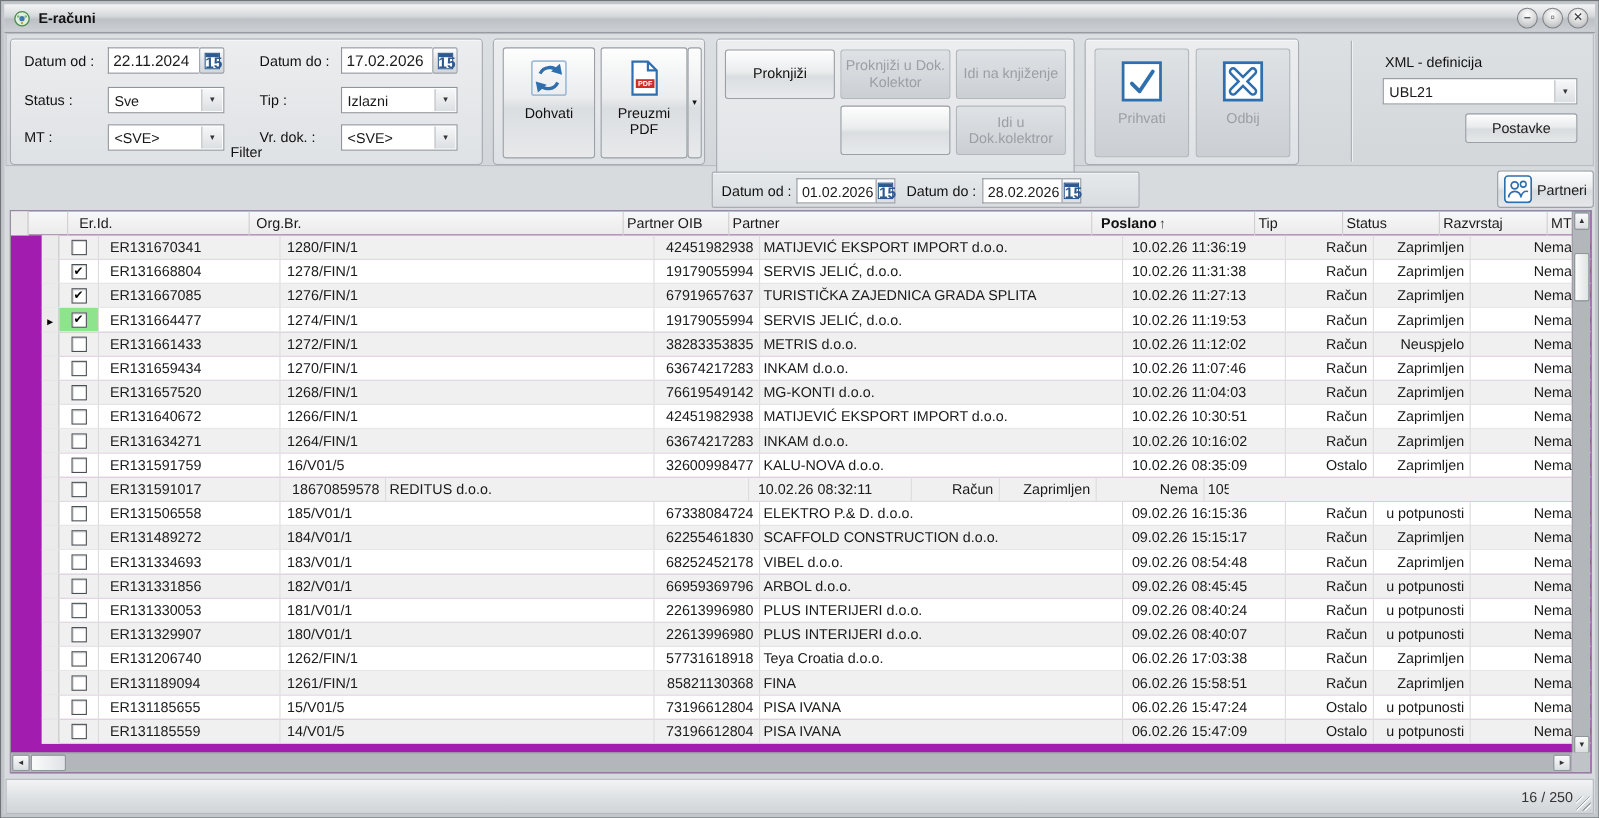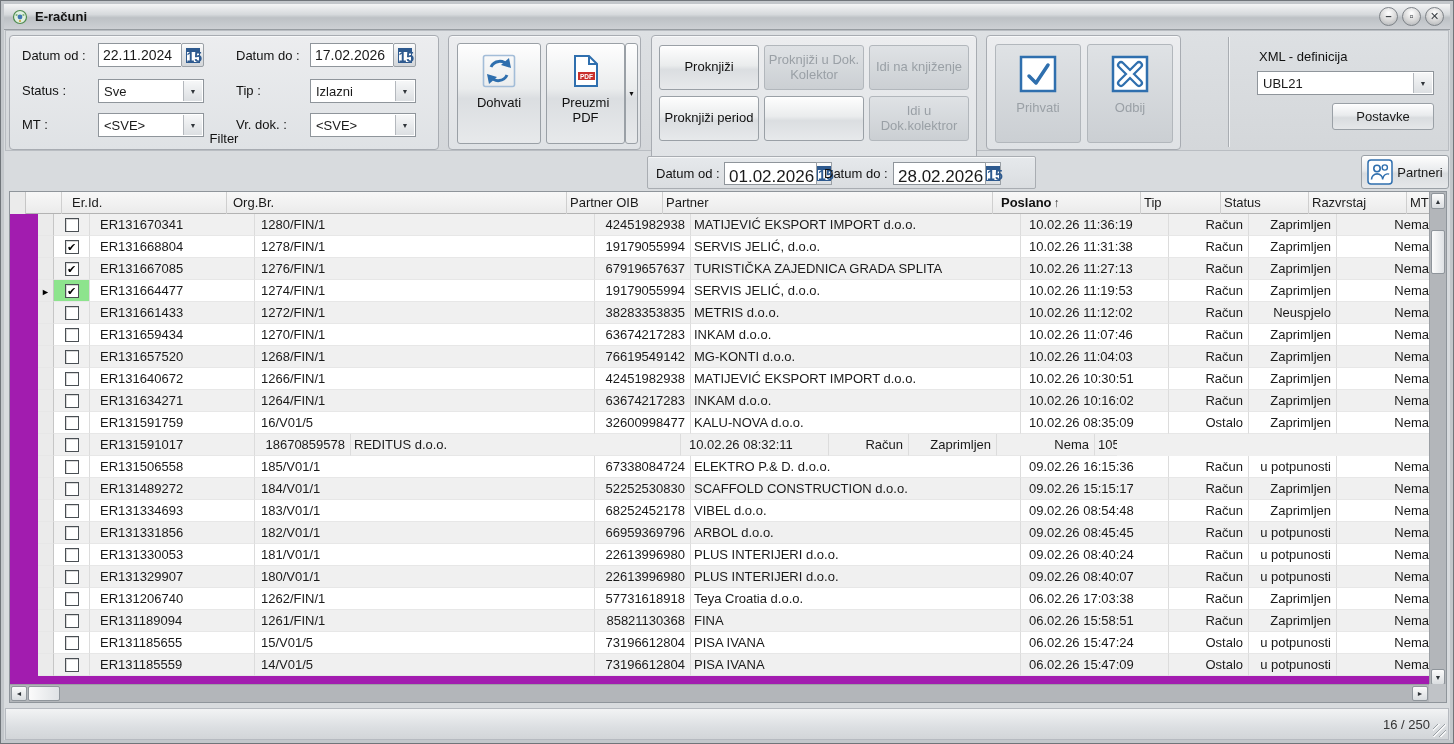--- a/index.html
+++ b/index.html
@@ -57,21 +57,21 @@
 
   .raised-sm { position:absolute; border:1px solid #9aa0a6; border-radius:3px; font-size:13px;
                background:linear-gradient(#fefefe,#e9ebed 45%,#d9dcdf 55%,#e5e7e9);
                display:flex; align-items:center; justify-content:center; box-shadow: inset 0 1px 0 #fff; }
 
   
   .period-panel { position:absolute; left:646px; top:155px; width:389px; height:33px;
                   border:1px solid #a9adb2; border-radius:2px;
                   background:linear-gradient(#e6e9ec,#dadde0); box-shadow: inset 0 1px 0 #f5f6f7; }
   .pp-datebox { position:absolute; height:23px; top:5px; display:flex; }
-  .pp-val { background:#fff; border:1px solid #8f959b; border-right:none; font-size:17px; padding:4px 2px 0 4px; white-space:nowrap; flex:1; }
+  .pp-val { background:#fff; border:1px solid #8f959b; border-right:none; font-size:13px; padding:4px 2px 0 4px; white-space:nowrap; flex:1; }
   .pp-cal { width:21px; height:23px; border:1px solid #9aa0a6; background:linear-gradient(#fdfdfd,#dcdfe2); display:flex; align-items:center; justify-content:center; }
   .partneri-btn { position:absolute; left:1360px; top:154px; width:88px; height:34px; gap:4px; font-size:13px; }
 
   
   .grid { position:absolute; left:8px; top:190px; width:1438px; height:512px;
           border:1px solid #8f959b; background:#a21caf; overflow:hidden; }
   .thead { position:absolute; left:0; top:0; width:1419px; height:22px; display:flex;
            background:linear-gradient(#f8f8f8,#ebebeb); border-bottom:1px solid #b3b3b3; }
   .th { height:22px; font-size:13px; line-height:21px; padding:0 3px; border-right:1px solid #cfcfcf;
         white-space:nowrap; overflow:hidden; flex:none; }
@@ -218,23 +218,20 @@
   <div class="panel" style="left:650px; top:34px; width:326px; height:136px;">
     <div class="btn grid-btn" style="left:7px; top:9px; width:100px; height:45px;">
       <span>Proknjiži</span>
     </div>
     <div class="btn grid-btn disabled" style="left:112px; top:9px; width:100px; height:45px;">
       <span>Proknjiži u Dok. Kolektor</span>
     </div>
     <div class="btn grid-btn disabled" style="left:217px; top:9px; width:100px; height:45px;">
       <span>Idi na knjiženje</span>
     </div>
-    <div class="btn grid-btn" style="left:7px; top:60px; width:100px; height:45px;">
-      <span>Proknjiži period</span>
-    </div>
     <div class="btn grid-btn" style="left:112px; top:60px; width:100px; height:45px;"></div>
     <div class="btn grid-btn disabled" style="left:217px; top:60px; width:100px; height:45px;">
       <span>Idi u Dok.kolektror</span>
     </div>
   </div>
 
   <div class="panel" style="left:985px; top:34px; width:195px; height:115px;">
     <div class="btn big-btn disabled" style="left:8px; top:8px; width:86px; height:99px;">
       <svg width="38" height="38" viewBox="0 0 38 38">
         <rect x="2" y="2" width="34" height="34" fill="#fff" stroke="#2f6fae" stroke-width="2.5"></rect>
@@ -494,21 +491,21 @@
           <div class="td c-razv num">Nema</div>
           <div class="td c-mt">105</div>
         </div>
         <div class="trow odd">
           <div class="td c-mark"></div>
           <div class="td c-check">
             <span class="cb"></span>
           </div>
           <div class="td c-erid">ER131489272</div>
           <div class="td c-orgbr">184/V01/1</div>
-          <div class="td c-oib num">52252530830</div>
+          <div class="td c-oib num">62255461830</div>
           <div class="td c-part">SCAFFOLD CONSTRUCTION d.o.o.</div>
           <div class="td c-posl">09.02.26 15:15:17</div>
           <div class="td c-tip num">Račun</div>
           <div class="td c-stat num">Zaprimljen</div>
           <div class="td c-razv num">Nema</div>
           <div class="td c-mt">105</div>
         </div>
         <div class="trow">
           <div class="td c-mark"></div>
           <div class="td c-check">

